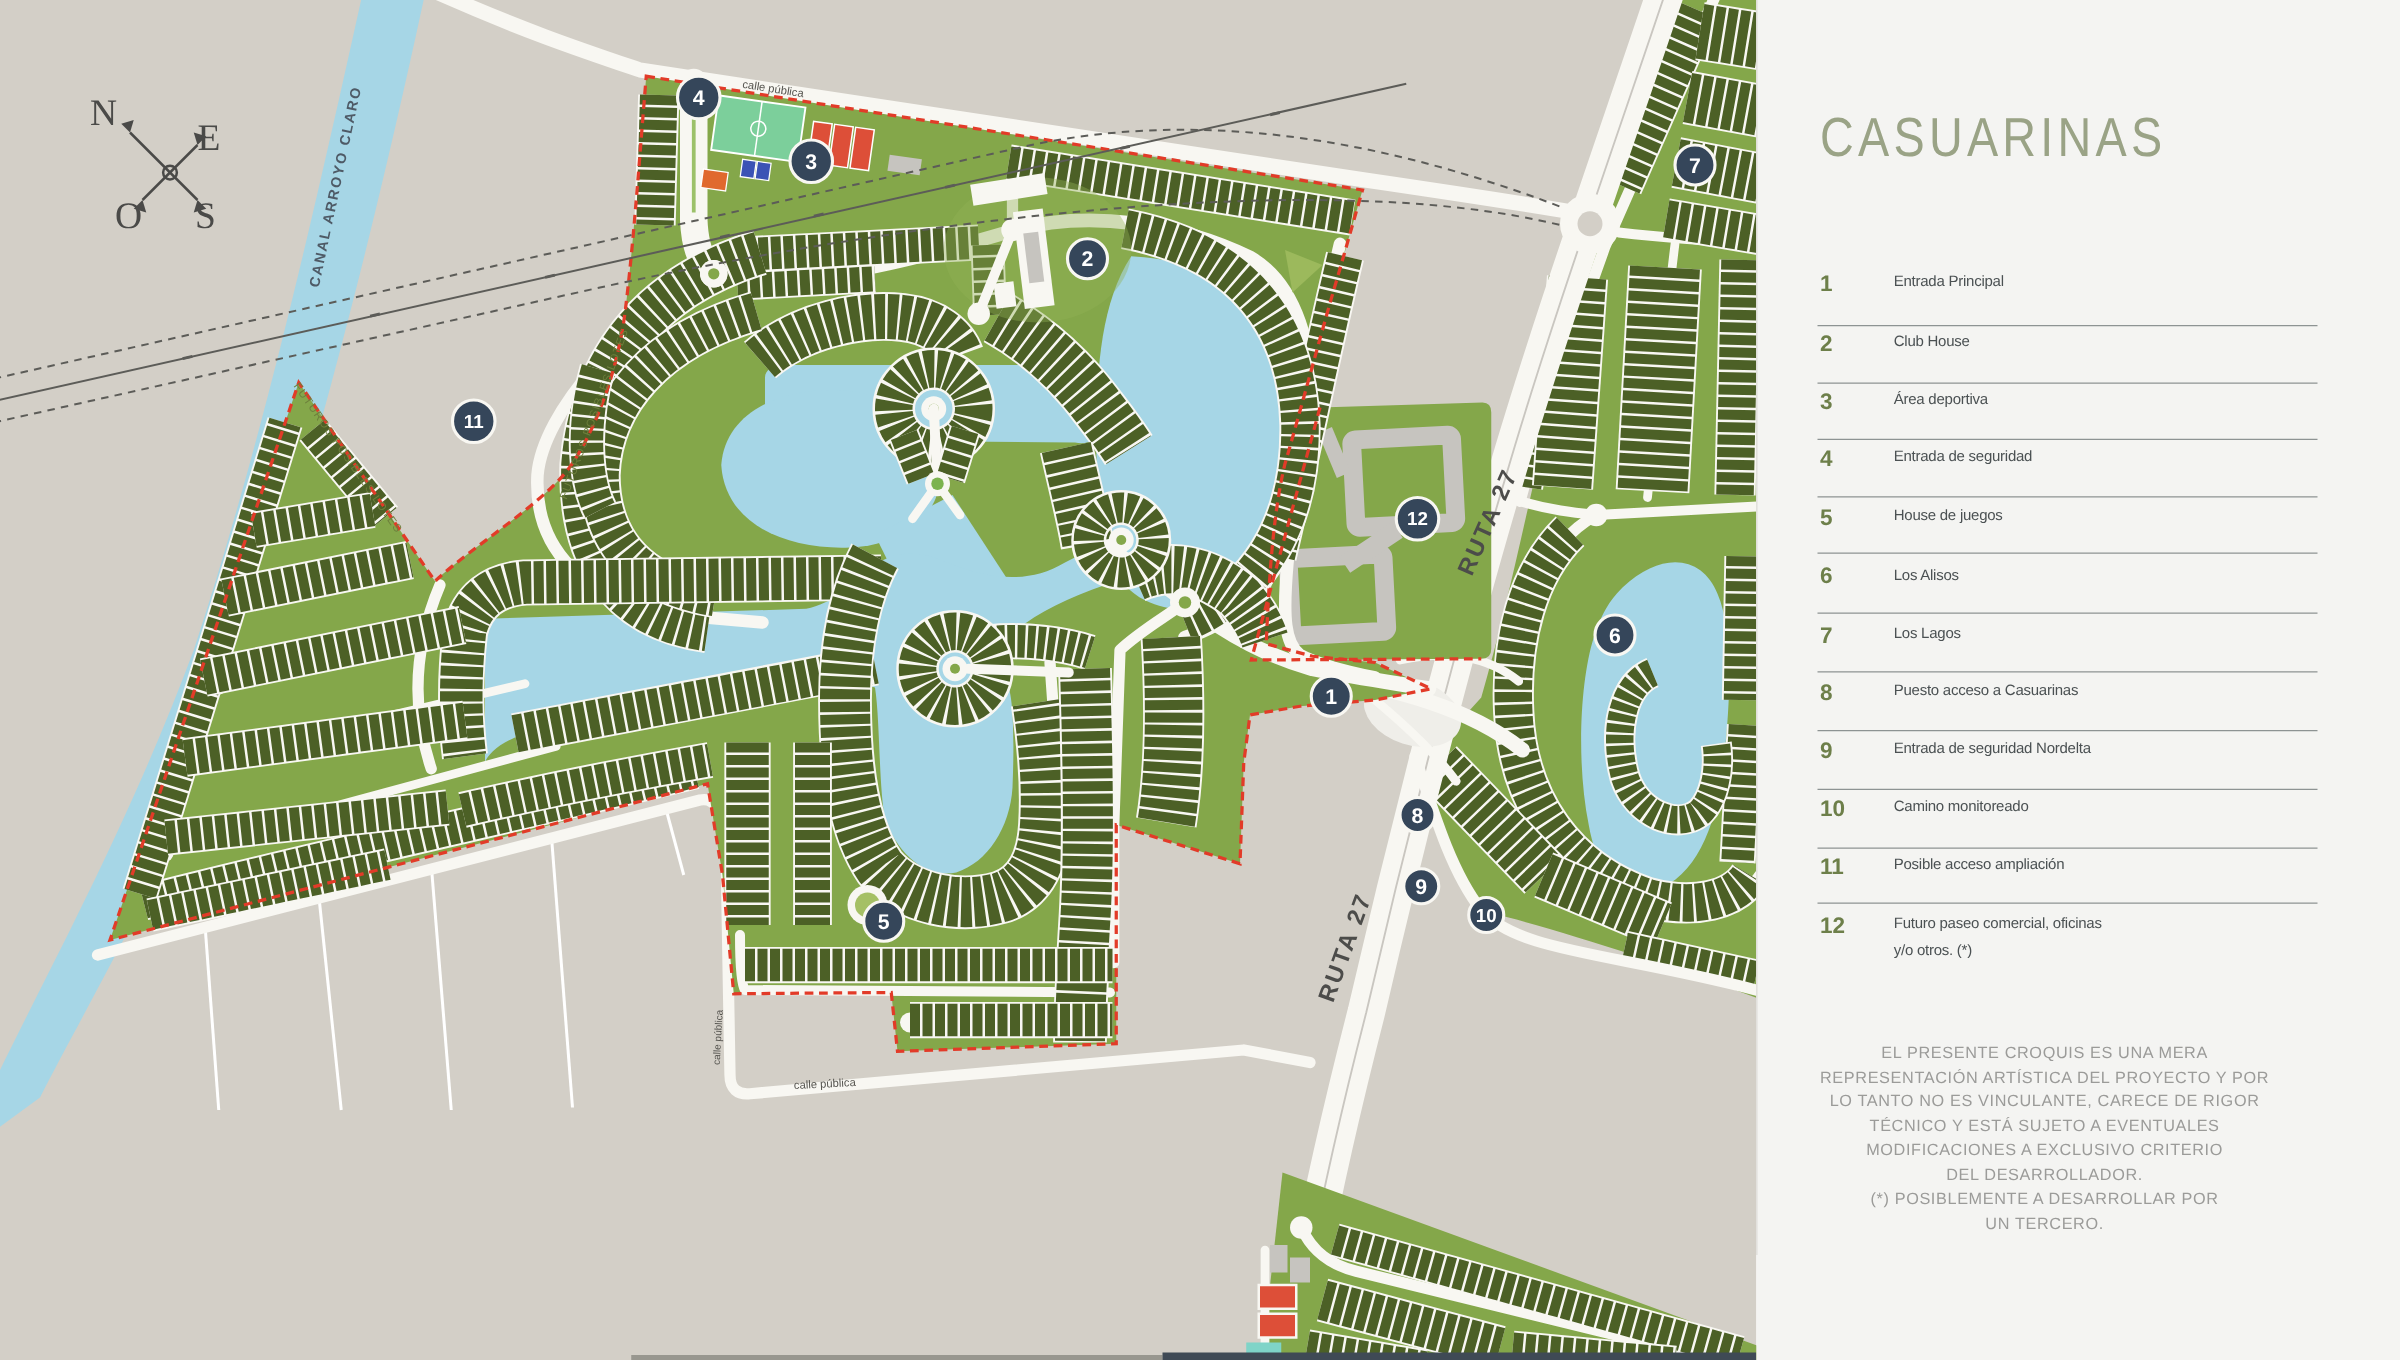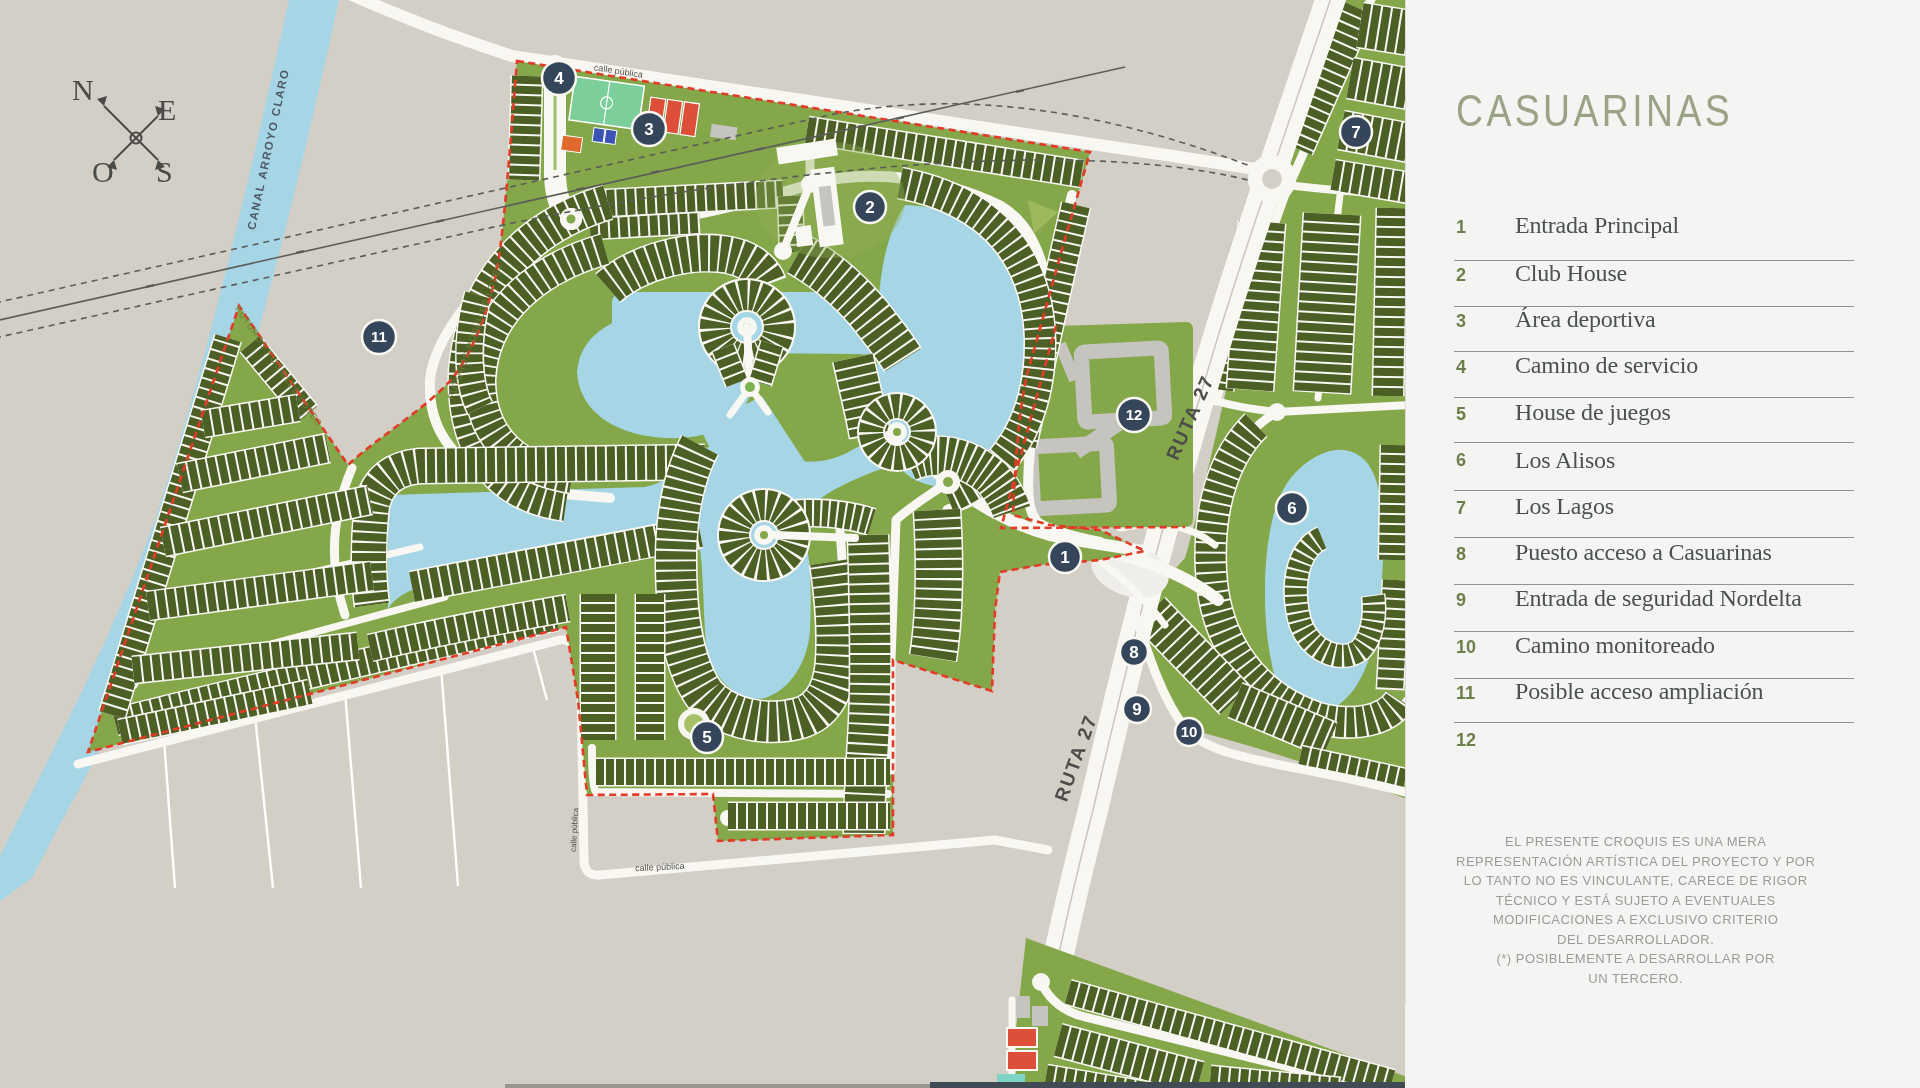--- a/index.html
+++ b/index.html
@@ -2,21 +2,21 @@
 <html><head><meta charset="utf-8">
 <style>
   html,body{margin:0;padding:0;width:1920px;height:1088px;overflow:hidden;
     font-family:"Liberation Sans", sans-serif;background:#f4f4f2;}
   #map{position:absolute;left:0;top:0;width:1405px;height:1088px;}
   #panel{position:absolute;left:1405px;top:0;width:515px;height:1004px;background:#f4f4f2;
     border-left:1px solid #dddcd8;}
   #title{position:absolute;left:50px;top:86px;font-size:44px;letter-spacing:4px;color:#9aa386;
     font-weight:normal;transform:scaleX(0.85);transform-origin:0 0;white-space:nowrap;}
   .num{position:absolute;left:50px;font-size:18px;font-weight:bold;color:#6d7f4a;}
-  .itm{position:absolute;left:109px;font-size:24px;color:#4b5153;line-height:22px;width:340px;letter-spacing:-0.2px;font-family:Liberation Serif, serif;}
+  .itm{position:absolute;left:109px;font-size:12px;color:#4b5153;line-height:22px;width:340px;letter-spacing:-0.2px;}
   .sep{position:absolute;left:48px;width:400px;border-top:1.5px solid #8d9393;}
   #disc{position:absolute;left:50px;top:832px;font-size:13px;line-height:19.5px;color:#9b9b99;
     letter-spacing:0.5px;text-align:center;}
 </style></head>
 <body>
 
 <div id="map"><svg width="1405" height="1088" viewBox="0 0 1405 1088" font-family="Liberation Sans, sans-serif">
 <rect x="0" y="0" width="1405" height="1088" fill="#d3cfc7"></rect>
 <path d="M290,-5 L340,-5 C297,195 252,365 202,522 C150,668 77,790 32,878 L-5,905 L-5,850 C15,800 40,720 60,680 C110,560 160,430 200,330 C230,230 260,100 290,-5 Z" fill="#a6d6e6"></path>
 <path d="M290,-5 C246,194 207,362 155,520 C105,655 42,770 0,856 L-8,875 -8,-5 Z" fill="#d3cfc7"></path>
@@ -478,21 +478,21 @@
 <div class="num" style="top:217px">1</div>
     <div class="itm" style="top:214px">Entrada Principal</div>
 <div class="sep" style="top:260px"></div>
 <div class="num" style="top:265px">2</div>
     <div class="itm" style="top:262px">Club House</div>
 <div class="sep" style="top:306px"></div>
 <div class="num" style="top:311px">3</div>
     <div class="itm" style="top:308px">Área deportiva</div>
 <div class="sep" style="top:351px"></div>
 <div class="num" style="top:357px">4</div>
-    <div class="itm" style="top:354px">Camino de servicio</div>
+    <div class="itm" style="top:354px">Entrada de seguridad</div>
 <div class="sep" style="top:397px"></div>
 <div class="num" style="top:404px">5</div>
     <div class="itm" style="top:401px">House de juegos</div>
 <div class="sep" style="top:442px"></div>
 <div class="num" style="top:450px">6</div>
     <div class="itm" style="top:449px">Los Alisos</div>
 <div class="sep" style="top:490px"></div>
 <div class="num" style="top:498px">7</div>
     <div class="itm" style="top:495px">Los Lagos</div>
 <div class="sep" style="top:537px"></div>
@@ -502,15 +502,16 @@
 <div class="num" style="top:590px">9</div>
     <div class="itm" style="top:587px">Entrada de seguridad Nordelta</div>
 <div class="sep" style="top:631px"></div>
 <div class="num" style="top:637px">10</div>
     <div class="itm" style="top:634px">Camino monitoreado</div>
 <div class="sep" style="top:678px"></div>
 <div class="num" style="top:683px">11</div>
     <div class="itm" style="top:680px">Posible acceso ampliación</div>
 <div class="sep" style="top:722px"></div>
 <div class="num" style="top:730px">12</div>
+    <div class="itm" style="top:727px">Futuro paseo comercial, oficinas<br>y/o otros. (*)</div>
 
 <div id="disc">EL PRESENTE CROQUIS ES UNA MERA<br>REPRESENTACIÓN ARTÍSTICA DEL PROYECTO Y POR<br>LO TANTO NO ES VINCULANTE, CARECE DE RIGOR<br>TÉCNICO Y ESTÁ SUJETO A EVENTUALES<br>MODIFICACIONES A EXCLUSIVO CRITERIO<br>DEL DESARROLLADOR.<br>(*) POSIBLEMENTE A DESARROLLAR POR<br>UN TERCERO.</div>
 </div>
 
 </body></html>

